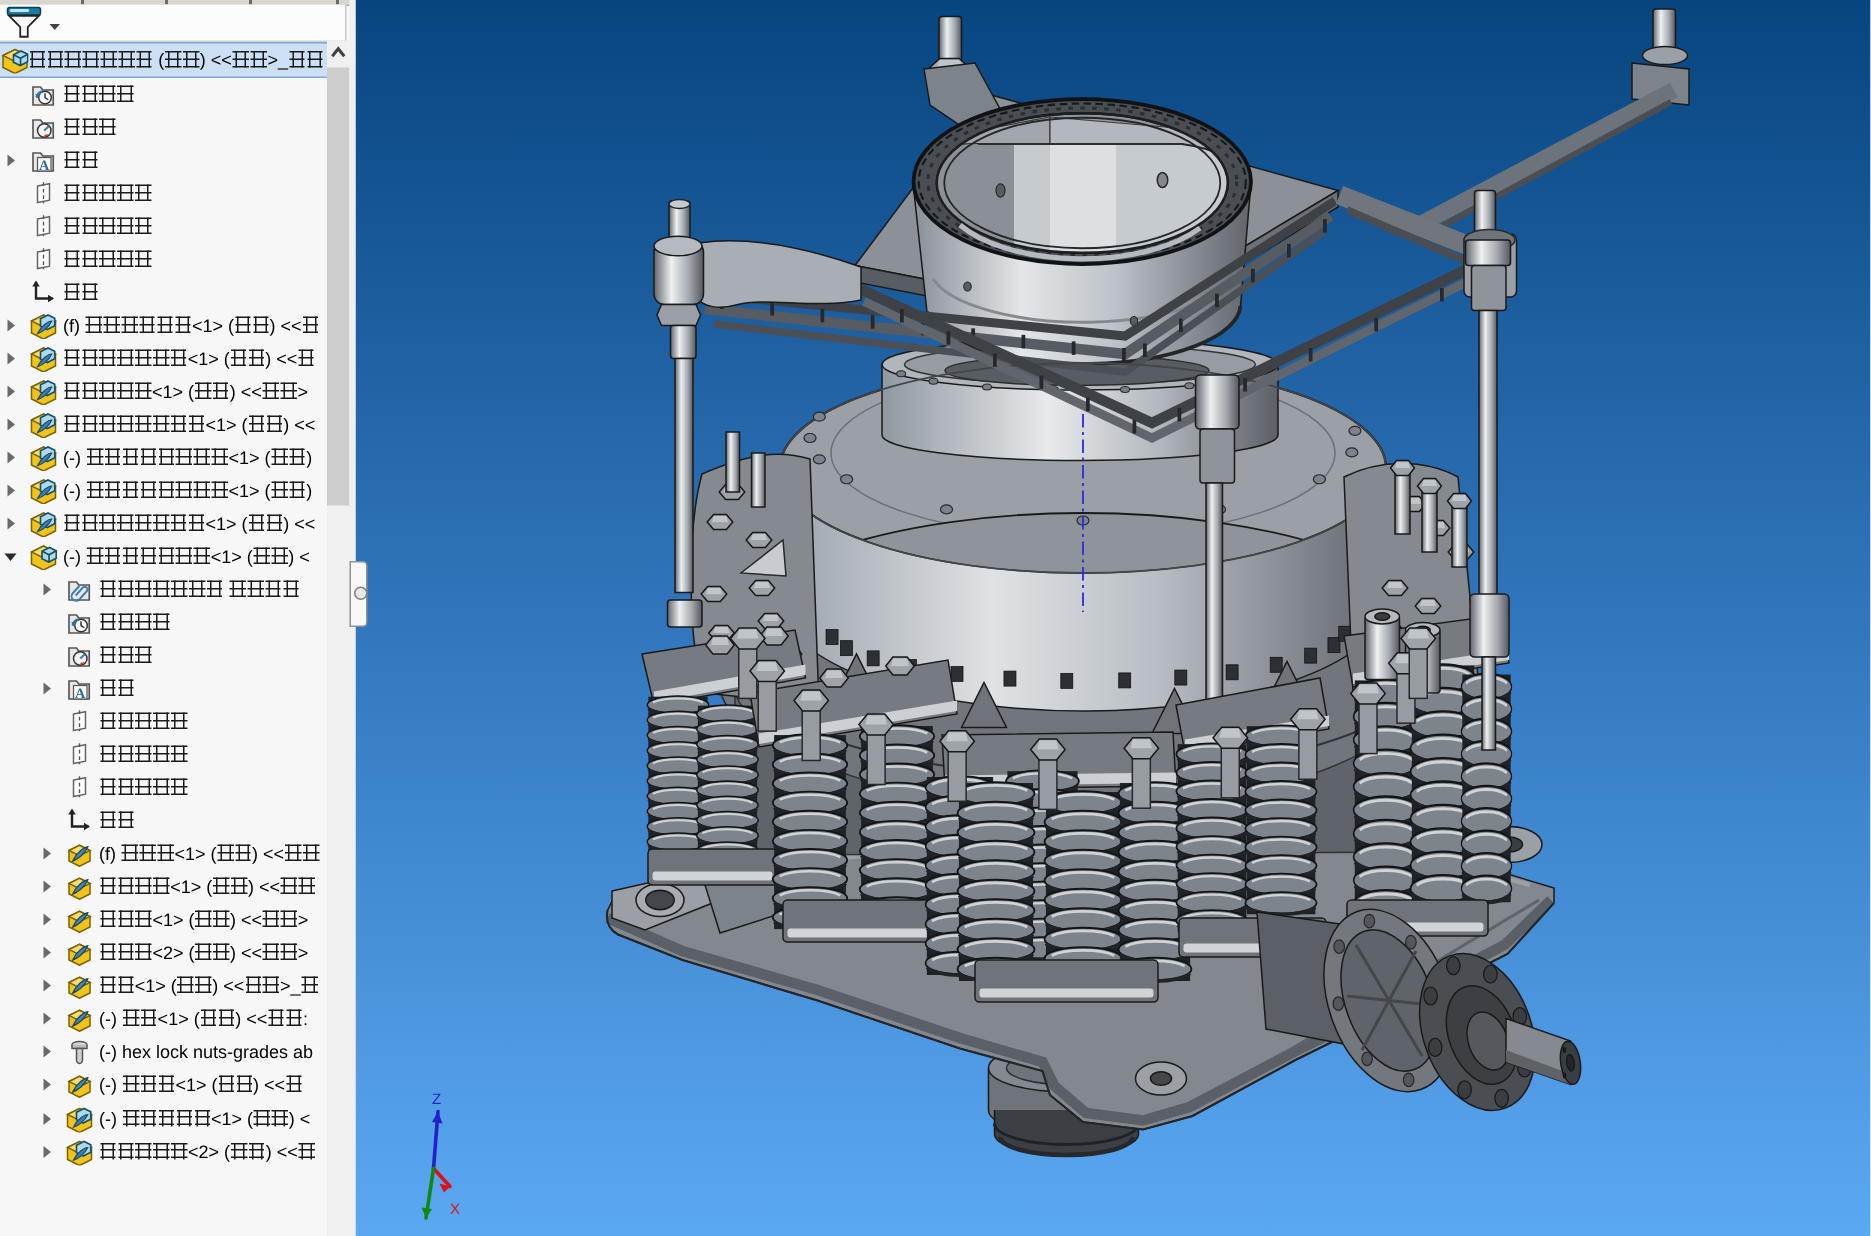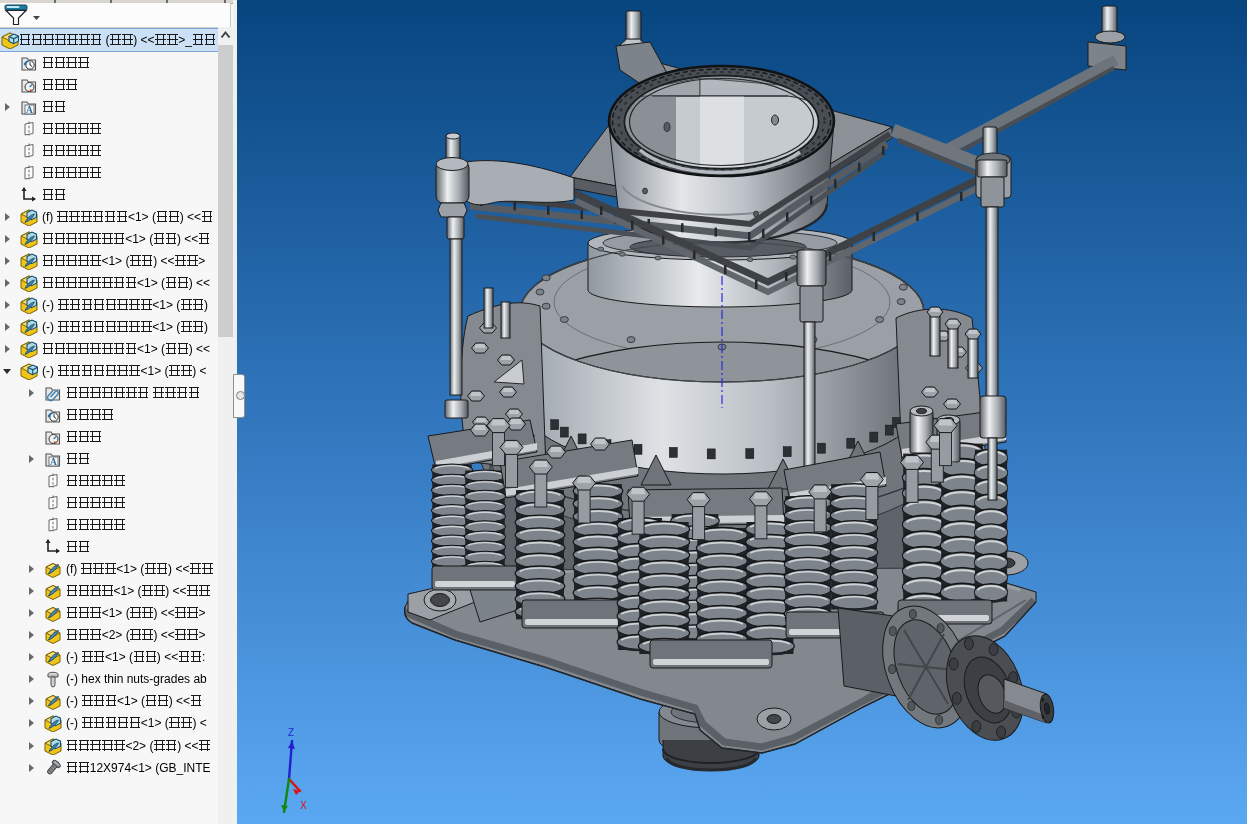--- a/index.html
+++ b/index.html
@@ -719,32 +719,43 @@
       </div>
       <div class="row">
         <svg class="ar" style="left:26px" viewBox="0 0 10 10">
           <path d="M3 1 L8 5 L3 9 Z" fill="#6a6a6a"></path>
         </svg>
         <svg class="ic" style="left:44px" viewBox="0 0 18 18">
           <path d="M2 7 l7 -3.5 l7 3.5 l0 7 l-7 3.5 l-7 -3.5 z" fill="#f0c419" stroke="#7a6205" stroke-width="1"></path>
           <path d="M9 3.5 l7 3.5 l-7 3.5 l-7 -3.5 z" fill="#f8dd6a" stroke="#7a6205" stroke-width="1"></path>
           <path d="M14.5 4.5 c-2.2 0.3 -7.5 3.5 -10 9.5 c3.2 -1.2 8 -4.5 10 -9.5 z" fill="#4887b5" stroke="#1c4a66" stroke-width="0.9"></path>
         </svg>
+        <span class="txt" style="left:66px"><b class="cj"></b><b class="cj"></b>&lt;1&gt; (<b class="cj"></b><b class="cj"></b>) &lt;&lt;<b class="cj"></b><b class="cj"></b>&gt;_<b class="cj"></b></span>
+      </div>
+      <div class="row">
+        <svg class="ar" style="left:26px" viewBox="0 0 10 10">
+          <path d="M3 1 L8 5 L3 9 Z" fill="#6a6a6a"></path>
+        </svg>
+        <svg class="ic" style="left:44px" viewBox="0 0 18 18">
+          <path d="M2 7 l7 -3.5 l7 3.5 l0 7 l-7 3.5 l-7 -3.5 z" fill="#f0c419" stroke="#7a6205" stroke-width="1"></path>
+          <path d="M9 3.5 l7 3.5 l-7 3.5 l-7 -3.5 z" fill="#f8dd6a" stroke="#7a6205" stroke-width="1"></path>
+          <path d="M14.5 4.5 c-2.2 0.3 -7.5 3.5 -10 9.5 c3.2 -1.2 8 -4.5 10 -9.5 z" fill="#4887b5" stroke="#1c4a66" stroke-width="0.9"></path>
+        </svg>
         <span class="txt" style="left:66px">(-) <b class="cj"></b><b class="cj"></b>&lt;1&gt; (<b class="cj"></b><b class="cj"></b>) &lt;&lt;<b class="cj"></b><b class="cj"></b>:</span>
       </div>
       <div class="row">
         <svg class="ar" style="left:26px" viewBox="0 0 10 10">
           <path d="M3 1 L8 5 L3 9 Z" fill="#6a6a6a"></path>
         </svg>
         <svg class="ic" style="left:44px" viewBox="0 0 18 18">
           <ellipse cx="9" cy="4.5" rx="5" ry="2.2" fill="#d8d8d8" stroke="#555"></ellipse>
           <path d="M4 4.5 l0 2.5 l10 0 l0 -2.5" fill="#bbb" stroke="#555"></path>
           <path d="M7 7 l0 7.5 a2 2.5 0 0 0 4 0 l0 -7.5 z" fill="#cfcfcf" stroke="#555"></path>
         </svg>
-        <span class="txt" style="left:66px">(-) hex thin nuts-grades ab</span>
+        <span class="txt" style="left:66px">(-) hex lock nuts-grades ab</span>
       </div>
       <div class="row">
         <svg class="ar" style="left:26px" viewBox="0 0 10 10">
           <path d="M3 1 L8 5 L3 9 Z" fill="#6a6a6a"></path>
         </svg>
         <svg class="ic" style="left:44px" viewBox="0 0 18 18">
           <path d="M2 7 l7 -3.5 l7 3.5 l0 7 l-7 3.5 l-7 -3.5 z" fill="#f0c419" stroke="#7a6205" stroke-width="1"></path>
           <path d="M9 3.5 l7 3.5 l-7 3.5 l-7 -3.5 z" fill="#f8dd6a" stroke="#7a6205" stroke-width="1"></path>
           <path d="M14.5 4.5 c-2.2 0.3 -7.5 3.5 -10 9.5 c3.2 -1.2 8 -4.5 10 -9.5 z" fill="#4887b5" stroke="#1c4a66" stroke-width="0.9"></path>
         </svg>
@@ -766,34 +777,20 @@
         <svg class="ar" style="left:26px" viewBox="0 0 10 10">
           <path d="M3 1 L8 5 L3 9 Z" fill="#6a6a6a"></path>
         </svg>
         <svg class="ic" style="left:44px" viewBox="0 0 18 18">
           <path d="M1 6 l8 -4 l8 4 l0 8 l-8 4 l-8 -4 z" fill="#f0c419" stroke="#7a6205" stroke-width="1"></path>
           <path d="M9 2 l8 4 l-8 4 l-8 -4 z" fill="#f8dd6a" stroke="#7a6205" stroke-width="1"></path>
           <path d="M7 4.5 l5 -2.5 l4.5 2.2 l0 5 l-5 2.5 l-4.5 -2.2 z" fill="#aed9ea" stroke="#14506b" stroke-width="1.1"></path>
           <path d="M14.5 6 c-2 0 -7 3 -9.5 8.5 c3 -1 7.5 -4 9.5 -8.5 z" fill="#3f7fae" stroke="#1c4a66" stroke-width="0.8"></path>
         </svg>
         <span class="txt" style="left:66px"><b class="cj"></b><b class="cj"></b><b class="cj"></b><b class="cj"></b><b class="cj"></b>&lt;2&gt; (<b class="cj"></b><b class="cj"></b>) &lt;&lt;<b class="cj"></b></span>
-      </div>
-      <div class="row">
-        <svg class="ar" style="left:26px" viewBox="0 0 10 10">
-          <path d="M3 1 L8 5 L3 9 Z" fill="#6a6a6a"></path>
-        </svg>
-        <svg class="ic" style="left:44px" viewBox="0 0 18 18">
-          <g transform="rotate(40 9 9)">
-            <ellipse cx="9" cy="3.5" rx="4.5" ry="2" fill="#b0b6bc" stroke="#444"></ellipse>
-            <path d="M5 3.5 l0 2 l8 0 l0 -2" fill="#9aa0a6" stroke="#444"></path>
-            <path d="M6.8 5.5 l0 8.5 a2.2 2 0 0 0 4.4 0 l0 -8.5 z" fill="#8a9096" stroke="#444"></path>
-            <path d="M7 8 l4 0 M7 10.5 l4 0 M7 13 l4 0" stroke="#555" stroke-width="0.8"></path>
-          </g>
-        </svg>
-        <span class="txt" style="left:66px"><b class="cj"></b><b class="cj"></b>12X974&lt;1&gt; (GB_INTE</span>
       </div>
     </div>
 <div id="sbar">
       <svg class="up" width="15" height="17">
         <path d="M3.5 10.5 L7.5 5.5 L11.5 10.5" fill="none" stroke="#404040" stroke-width="2"></path>
       </svg>
       <div class="thumb"></div>
     </div>
 <div id="split"></div>
 <div id="handle"></div>

